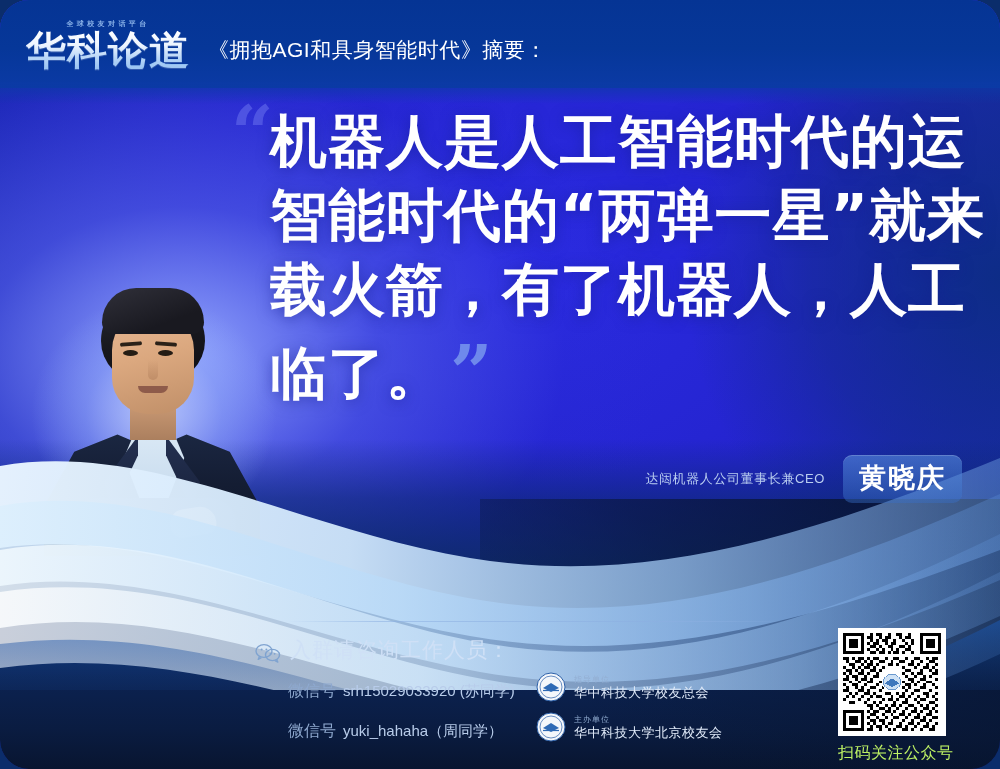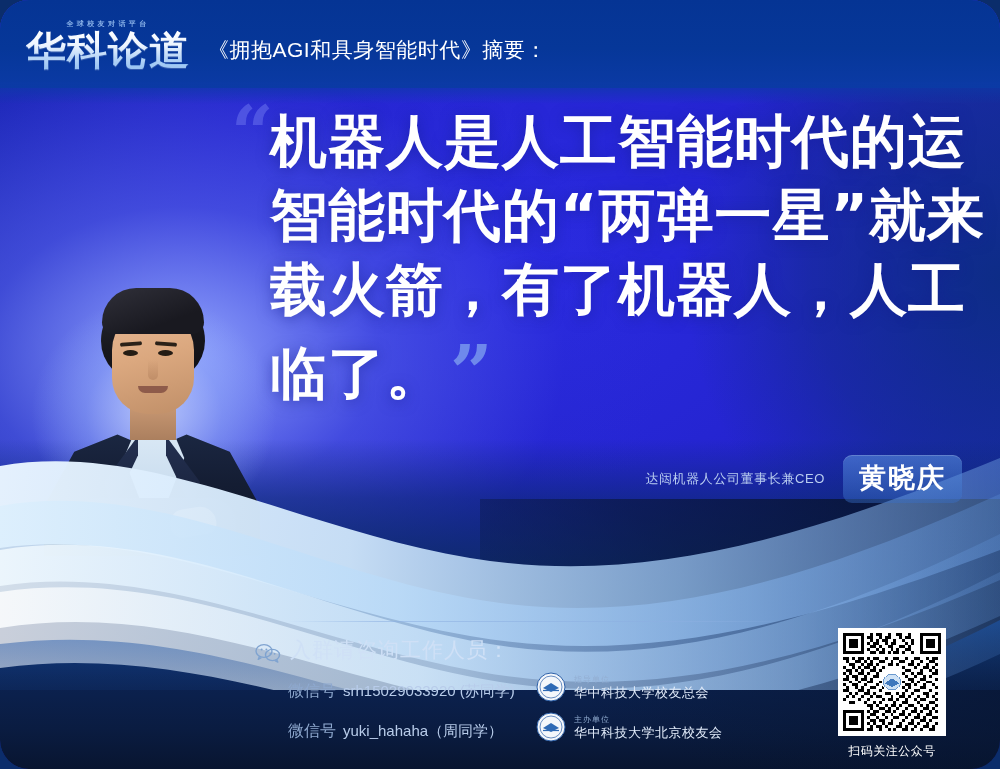--- a/index.html
+++ b/index.html
@@ -196,21 +196,21 @@
   .org.o2{ top:712px; }
   .org .seal{ width:30px; height:30px; flex:0 0 30px; margin-right:8px; }
   .org .txtwrap{ display:flex; flex-direction:column; line-height:1; }
   .org .kind{ font-size:8px; color:#93aed2; letter-spacing:1px; margin-bottom:2px;}
   .org .oname{ font-size:13px; color:#e2ecfa; letter-spacing:.5px; white-space:nowrap;}
 
   .qr-wrap{ position:absolute; left:838px; top:628px; z-index:11; text-align:center;}
   .qr-box{
     width:108px; height:108px; background:#ffffff; padding:5px; position:relative;
   }
-  .qr-cap{ font-size:12px; color:#ffffff; margin-top:7px; letter-spacing:.5px;}
+  .qr-cap{ font-size:16px; color:#bef264; margin-top:7px; letter-spacing:.5px;}
 </style>
 </head>
 <body>
 
 <div class="poster">
 
   <div class="bg-base"></div>
   <div class="bg-rightfade"></div>
   <div class="bg-bottom"></div>
   <div class="bg-bottom-right"></div>

